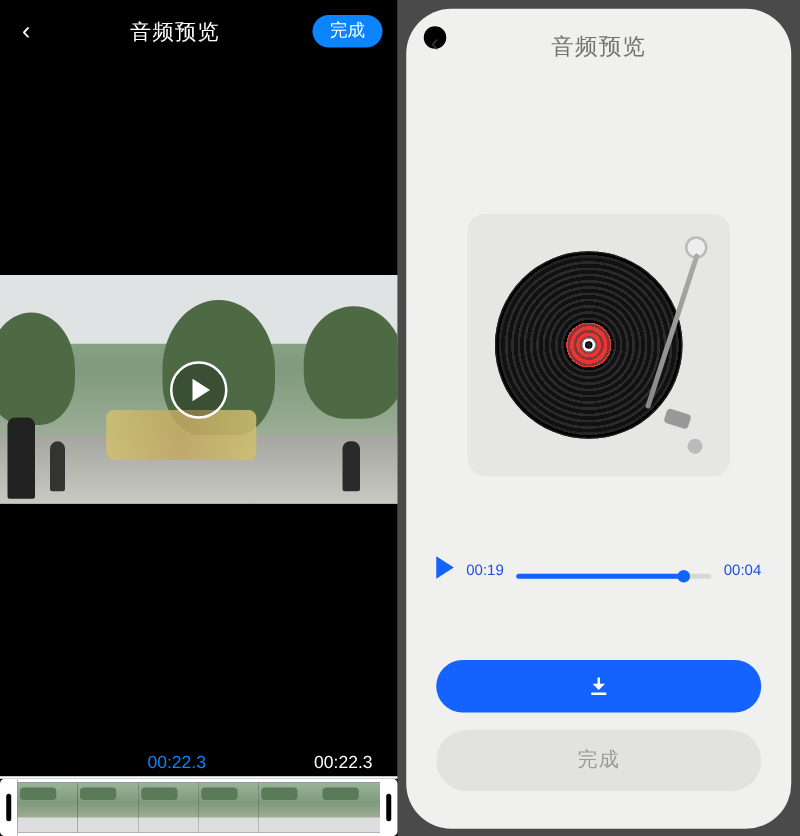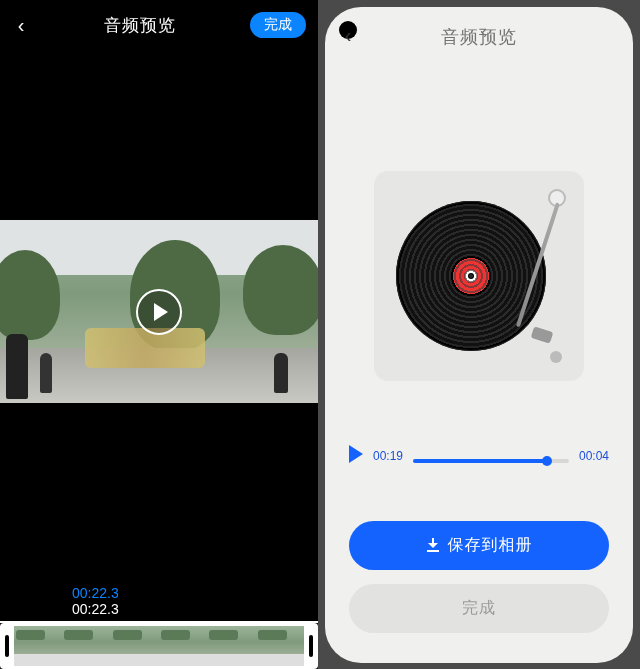--- a/index.html
+++ b/index.html
@@ -101,23 +101,22 @@
     margin-left:3px;
   }
 
   
   .l-times {
     position:absolute;
     bottom:52px;
     left:0; right:0;
     display:flex;
     justify-content:space-between;
-    padding: 0 20px 0 72px;
+    padding: 0 20px 0 118px;
     font-size:14px;
-    flex-direction:column;
   }
   .l-times .cur { color:#0a84ff; }
   .l-times .tot { color:#fff; }
 
   .l-strip {
     position:absolute;
     bottom:0; left:0; right:0;
     height:48px;
     display:flex;
     border-top:2px solid #fff;
@@ -383,18 +382,17 @@
         <div class="dot"></div>
       </div>
       <span>00:04</span>
     </div>
 
     <div class="r-buttons">
       <div class="r-save">
         <span class="dl">
             <span class="dlbar"></span>
           </span>
-        <span>保存到相册</span>
       </div>
       <div class="r-done2">完成</div>
     </div>
   </div>
 </div>
 
 </body></html>

